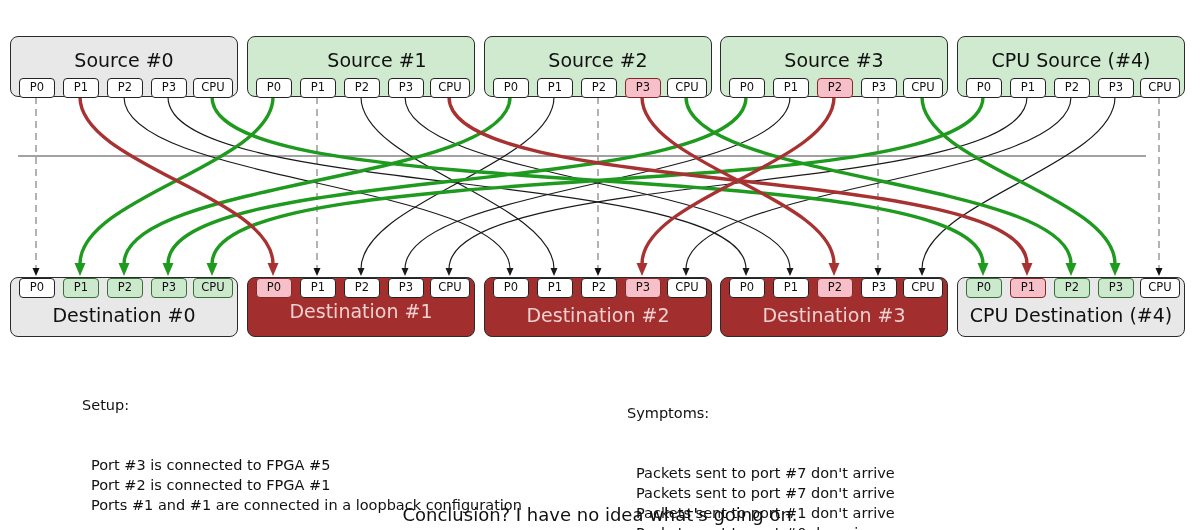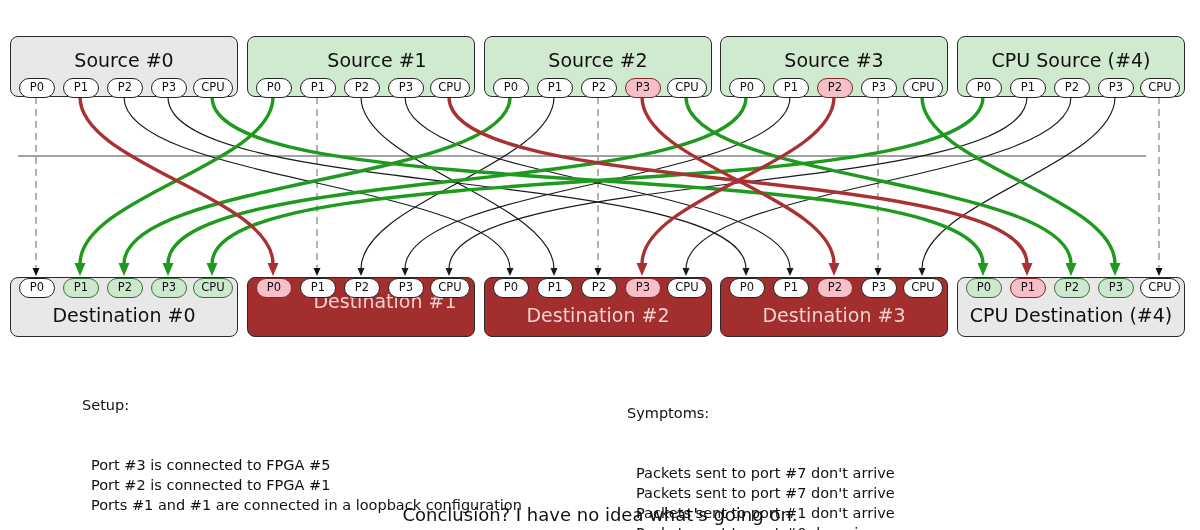--- a/index.html
+++ b/index.html
@@ -17,21 +17,21 @@
     box-sizing:border-box;
   }
   .box.gray{background:#e8e8e8;}
   .box.green{background:#cfeacf;}
   .box.red{background:#a32e2e;}
   .box-label{
     position:absolute;left:0;width:100%;text-align:center;font-size:19px;color:#111;
   }
   .box.red .box-label{color:#f0d0d0;}
   .port{
-    position:absolute;height:20px;border:1.3px solid #232323;border-radius:10px;
+    position:absolute;height:20px;border:1.3px solid #232323;border-radius:4px;
     box-sizing:border-box;background:#ffffff;font-size:11.5px;line-height:17px;
     text-align:center;color:#111;
   }
   .port.pink{background:#f7bfc7;border-color:#7e2a2a;}
   .port.greenhl{background:#cde9cd;border-color:#386e38;}
   .textblock{position:absolute;font-size:14.5px;line-height:20px;color:#111;white-space:pre;}
   .textblock .heading{margin:0;}
   .textblock .line{margin:0;padding-left:9px;}
   .conclusion{
     position:absolute;left:0;top:504px;width:1200px;text-align:center;
@@ -138,21 +138,21 @@
       </div>
       <div class="box gray" style="left: 10px; top: 277px; height: 60px;">
         <div class="box-label" style="top: 26px;">Destination #0</div>
         <div class="port" style="left: 8px; width: 36px; top: 0px;">P0</div>
         <div class="port greenhl" style="left: 52px; width: 36px; top: 0px;">P1</div>
         <div class="port greenhl" style="left: 96px; width: 36px; top: 0px;">P2</div>
         <div class="port greenhl" style="left: 140px; width: 36px; top: 0px;">P3</div>
         <div class="port greenhl" style="left: 182px; width: 40px; top: 0px;">CPU</div>
       </div>
       <div class="box red" style="left: 247px; top: 277px; height: 60px;">
-        <div class="box-label" style="top: 12px; padding-left: 24px;">Destination #1</div>
+        <div class="box-label" style="top: 22px;">Destination #1</div>
         <div class="port pink" style="left: 8px; width: 36px; top: 0px;">P0</div>
         <div class="port" style="left: 52px; width: 36px; top: 0px;">P1</div>
         <div class="port" style="left: 96px; width: 36px; top: 0px;">P2</div>
         <div class="port" style="left: 140px; width: 36px; top: 0px;">P3</div>
         <div class="port" style="left: 182px; width: 40px; top: 0px;">CPU</div>
       </div>
       <div class="box red" style="left: 484px; top: 277px; height: 60px;">
         <div class="box-label" style="top: 26px;">Destination #2</div>
         <div class="port" style="left: 8px; width: 36px; top: 0px;">P0</div>
         <div class="port" style="left: 52px; width: 36px; top: 0px;">P1</div>

